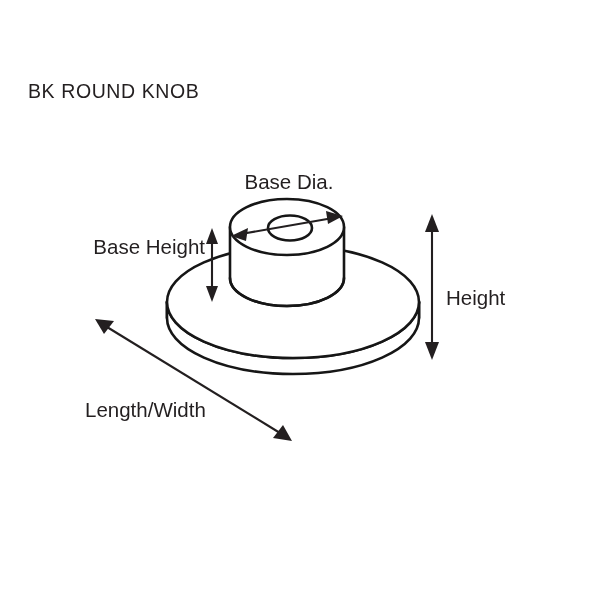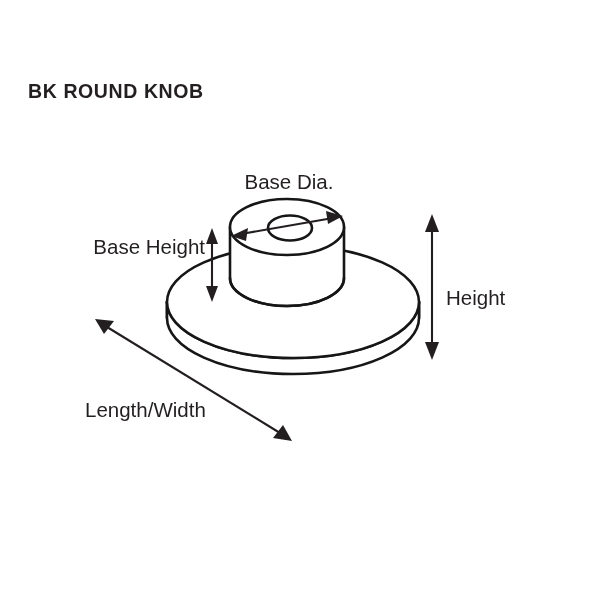--- a/index.html
+++ b/index.html
@@ -20,21 +20,21 @@
     width: 600px;
     height: 600px;
     background: #ffffff;
   }
   #diagram-title {
     position: absolute;
     left: 28px;
     top: 80px;
     font-family: "Liberation Sans", sans-serif;
     font-size: 19.5px;
-    font-weight: bold;
+    font-weight: normal;
     letter-spacing: 0.6px;
     color: #231f20;
     white-space: nowrap;
     margin: 0;
   }
   #figure-svg {
     position: absolute;
     left: 0;
     top: 0;
     width: 600px;

